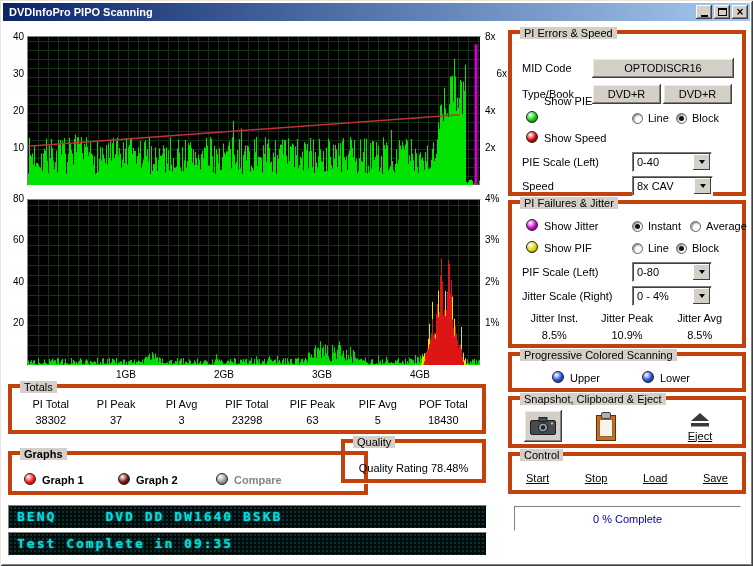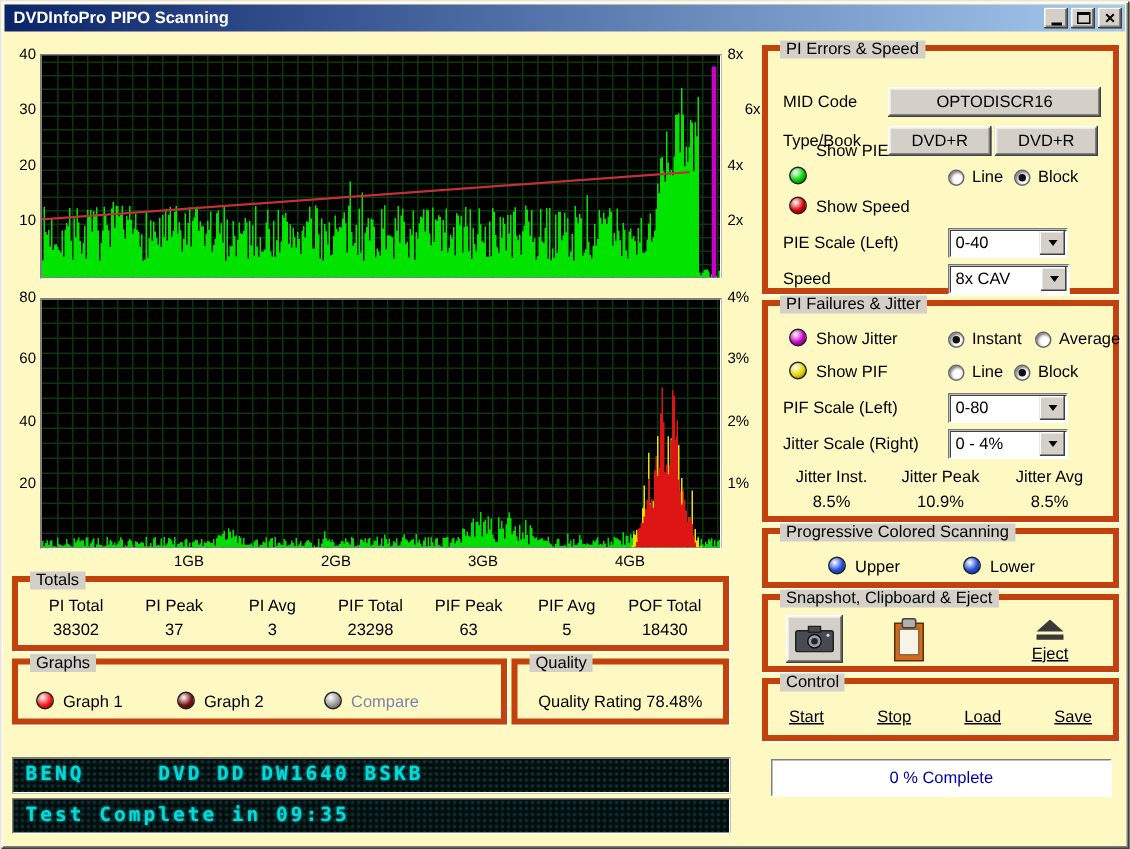--- a/index.html
+++ b/index.html
@@ -1,17 +1,17 @@
 <!DOCTYPE html>
 <html><head>
 <meta charset="utf-8">
 <style>
   *{margin:0;padding:0;box-sizing:border-box;}
   body{background:#808080;font-family:"Liberation Sans",sans-serif;}
-  .win{position:relative;width:753px;height:566px;background:#fef9c3;font-size:11px;color:#000;overflow:hidden;
+  .win{position:relative;width:753px;height:566px;background:#ffffff;font-size:11px;color:#000;overflow:hidden;
        box-shadow: inset 1px 1px 0 #e8e4dc, inset -1px -1px 0 #404040, inset 2px 2px 0 #fff, inset -2px -2px 0 #808080;}
   .titlebar{position:absolute;left:3px;top:3px;right:3px;height:18px;background:linear-gradient(90deg,#0a246a,#a6caf0);
        display:flex;align-items:center;padding-left:6px;}
   .title-text{color:#fff;font-weight:bold;font-size:11px;white-space:nowrap;}
   .tb-btns{position:absolute;right:2px;top:2px;display:flex;gap:2px;}
   .tb-btn{width:16px;height:14px;background:#d4d0c8;box-shadow: inset -1px -1px 0 #404040, inset 1px 1px 0 #fff, inset -2px -2px 0 #808080;
        display:flex;align-items:center;justify-content:center;cursor:default;}
   .glyph-min{width:7px;height:2px;background:#000;margin-top:7px;}
   .glyph-max{width:9px;height:8px;border:1px solid #000;border-top:2px solid #000;}
   .glyph-close{font-size:12px;font-weight:bold;line-height:10px;}
@@ -115,21 +115,21 @@
           <div class="thead">PIF Avg</div>
           <div class="tval">5</div>
         </div>
         <div class="tcol">
           <div class="thead">POF Total</div>
           <div class="tval">18430</div>
         </div>
       </div>
   </div>
 
-  <div class="groupbox" style="left:8px;top:439px;width:330px;height:44px;">
+  <div class="groupbox" style="left:8px;top:451px;width:360px;height:44px;font-weight:bold;">
     <span class="legend">Graphs</span>
     <span class="led" style="left: 12px; top: 18px; background: radial-gradient(circle at 35% 30%, rgb(255, 255, 255) 0%, rgb(255, 24, 24) 55%, rgb(0, 0, 0) 135%);"></span>
     <span class="lbl" style="left:30px;top:19px;">Graph 1</span>
     <span class="led" style="left: 106px; top: 18px; background: radial-gradient(circle at 35% 30%, rgb(255, 255, 255) 0%, rgb(122, 18, 18) 55%, rgb(0, 0, 0) 135%);"></span>
     <span class="lbl" style="left:124px;top:19px;">Graph 2</span>
     <span class="led" style="left: 204px; top: 18px; background: radial-gradient(circle at 35% 30%, rgb(255, 255, 255) 0%, rgb(154, 154, 154) 55%, rgb(0, 0, 0) 135%);"></span>
     <span class="lbl disabled" style="left:222px;top:19px;">Compare</span>
   </div>
 
   <div class="groupbox" style="left:341px;top:439px;width:145px;height:44px;">

